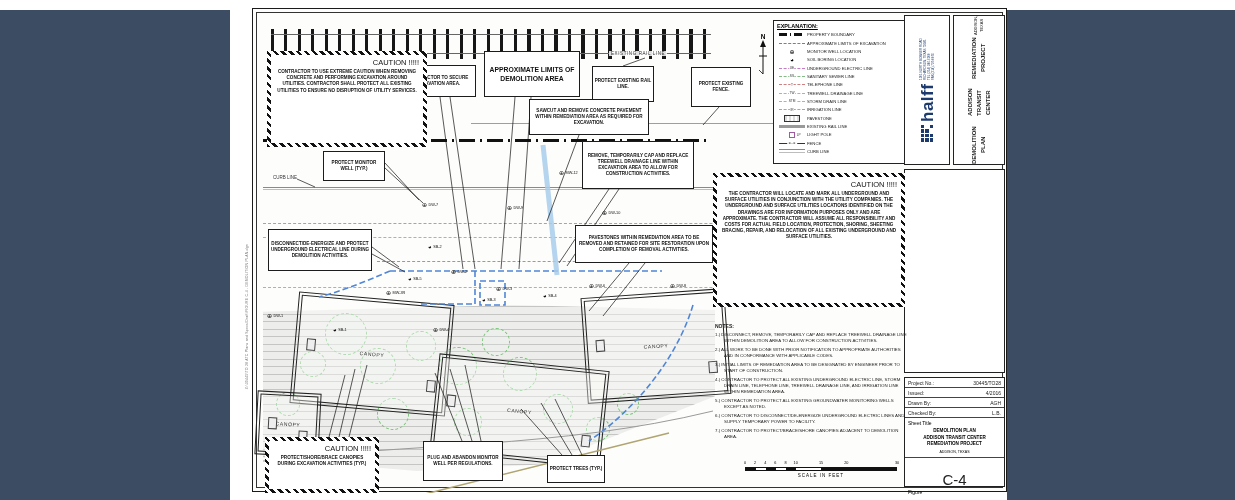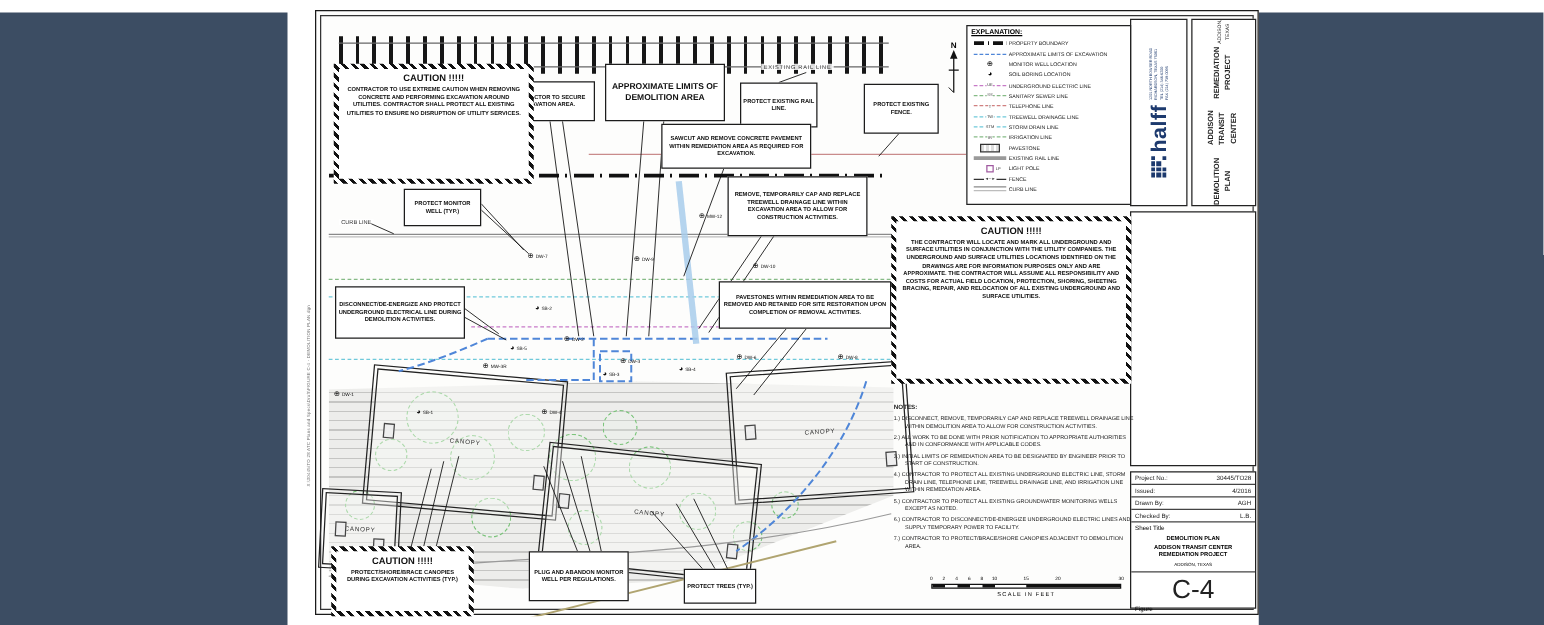--- a/index.html
+++ b/index.html
@@ -30,21 +30,21 @@
   .canopy:after{right:8px;bottom:18%;}
   .tree{position:absolute;border:1.1px dashed #7cc47c;border-radius:50%;background:rgba(235,248,235,.2);}
   .well{position:absolute;display:flex;align-items:center;color:#111;}
   .well .sym{font-size:6px;line-height:6px;}
   .well .wl{font-size:3.8px;margin-left:1.5px;white-space:nowrap;}
   .callout{position:absolute;border:1px solid #1c1c1c;background:#fff;display:flex;align-items:center;justify-content:center;text-align:center;font-weight:bold;font-size:4.6px;line-height:1.3;color:#111;padding:1.5px;box-sizing:border-box;z-index:5;}
   .callout.big{font-size:6.8px;line-height:1.35;}
   .caution{position:absolute;text-align:center;color:#111;padding:3px 4px;box-sizing:border-box;z-index:6;
     border:4px solid transparent;
     background:linear-gradient(#fff,#fff) padding-box,repeating-linear-gradient(45deg,#111 0 2.5px,#fff 2.5px 5.5px) border-box;}
-  .caution .ct{font-weight:bold;font-size:7.5px;margin-bottom:2px;}
+  .caution .ct{font-weight:normal;font-size:7.5px;margin-bottom:2px;text-align:right;}
   .caution .cb{font-weight:bold;font-size:4.6px;line-height:1.35;}
   .legend{position:absolute;left:516px;top:7px;width:132px;height:144px;border:1px solid #222;background:#fff;padding:2px 3px;box-sizing:border-box;z-index:4;}
   .legend .lt{font-size:5.5px;font-weight:bold;text-decoration:underline;margin-bottom:1.5px;}
   .lrow{display:flex;align-items:center;height:8.35px;}
   .lsym{width:30px;flex:none;display:flex;align-items:center;justify-content:center;position:relative;}
   .lsym i{position:absolute;font-style:normal;font-size:3.2px;background:#fff;padding:0 .5px;color:#333;top:50%;left:50%;transform:translate(-50%,-50%);}
   .llab{font-size:4.2px;color:#222;white-space:nowrap;}
   .lline{width:26px;}
   .notes{position:absolute;left:458px;top:310px;width:192px;height:142px;z-index:4;color:#222;}
   .notes .nt{font-size:5px;font-weight:bold;margin-bottom:3px;}
@@ -66,21 +66,21 @@
   .halff-mark{display:grid;grid-template-columns:repeat(4,3.5px);grid-auto-rows:3.5px;gap:1px;}
   .halff-mark i{background:#1d3a6e;}
   .halff-addr{font-size:3px;color:#1d3a6e;line-height:1.4;}
   .ptitle div{font-size:6px;font-weight:bold;color:#222;text-align:center;line-height:1.5;}
   .ploc{font-size:4px !important;font-weight:normal !important;margin-top:2px;}
   .info-rows{font-size:5px;color:#222;}
   .irow{display:flex;justify-content:space-between;border-bottom:0.8px solid #444;padding:2px 3px 1px 3px;}
   .stitle-label{font-size:5px;padding:1.5px 3px;border-bottom:none;}
   .stitle{text-align:center;font-size:4.6px;font-weight:bold;line-height:1.45;margin-top:1px;}
   .sloc{text-align:center;font-size:3.6px;margin-top:2px;}
-  .snum{text-align:center;font-size:21px;color:#222;border-top:0.8px solid #444;margin-top:3px;padding-top:2px;}
+  .snum{text-align:center;font-size:15px;color:#222;border-top:0.8px solid #444;margin-top:3px;padding-top:13px;}
   .fig{font-size:5px;padding:1px 3px;}
 </style>
 </head>
 <body>
 
 <div class="stage">
   <div class="side-panel left"></div>
   <div class="side-panel right"></div>
 
   <div class="sheet">

